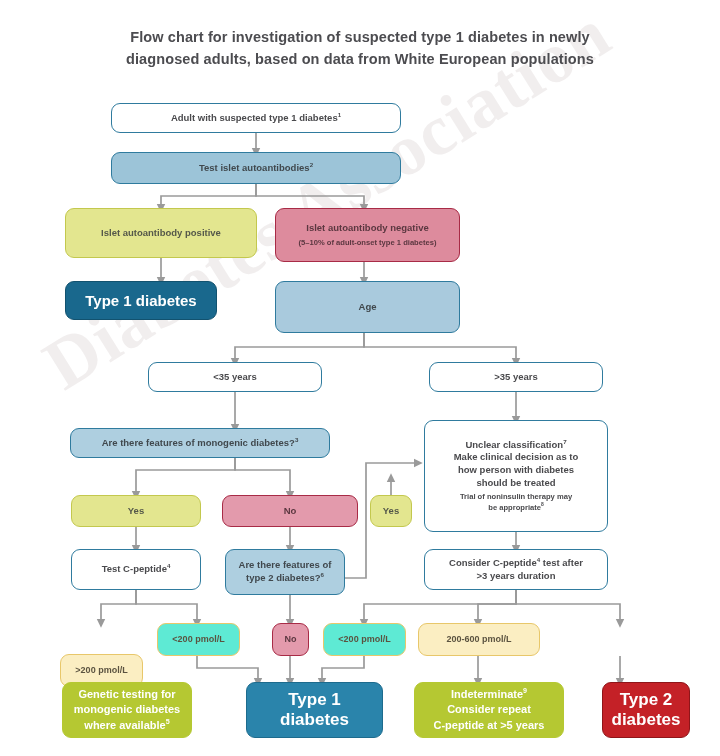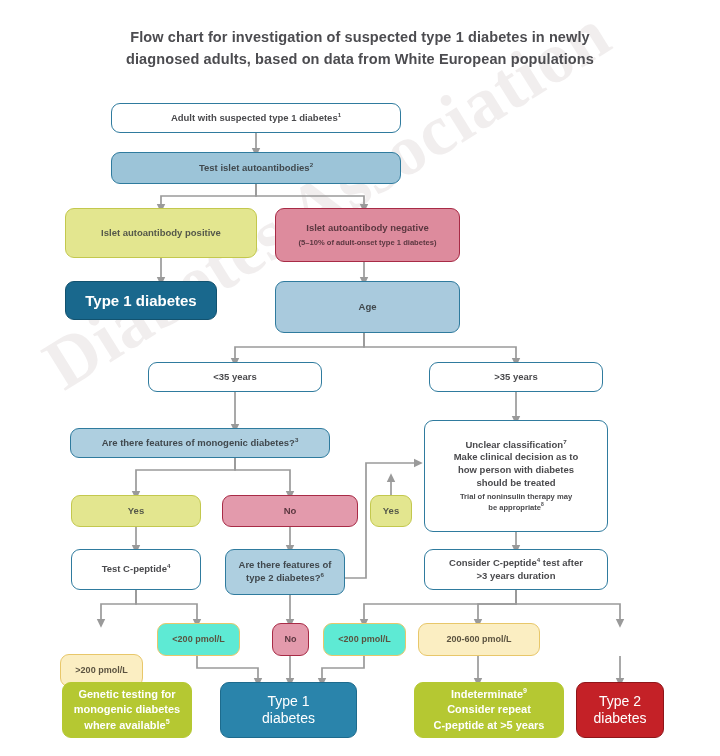--- a/index.html
+++ b/index.html
@@ -59,21 +59,21 @@
   .c-yellow{background:#e3e68f;border:1.6px solid #c3c84e;color:#55584a;}
   .c-olive{background:#b5c832;border:1.6px solid #b5c832;color:#ffffff;}
   .c-red-pale{background:#dd8b9d;border:1.6px solid #a82b46;color:#5b3740;}
   .c-red-pale2{background:#e39aac;border:1.6px solid #a82b46;color:#5b3740;}
   .c-red-solid{background:#c42127;border:1.6px solid #8f1519;color:#ffffff;}
   .c-cream{background:#5eead4;border:1.6px solid #e8c76a;color:#5b5340;}
   .c-cream2{background:#fbeec2;border:1.6px solid #e8c76a;color:#5b5340;}
   .c-cream3{background:#f9e4a6;border:1.6px solid #e3b94c;color:#5b5340;}
 
   .big-label{font-size:15px;font-weight:700;}
-  .big-label2{font-size:14px;font-weight:400;line-height:1.2;}
+  .big-label2{font-size:17px;font-weight:700;line-height:1.2;margin-left:26px;}
   .tiny{font-size:9px;}
   .outcome{font-size:11px;font-weight:700;line-height:1.4;}
 
   svg.connectors{position:absolute;left:0;top:0;width:720px;height:756px;z-index:1;}
 </style>
 </head>
 <body>
 
 <div id="stage">
 

